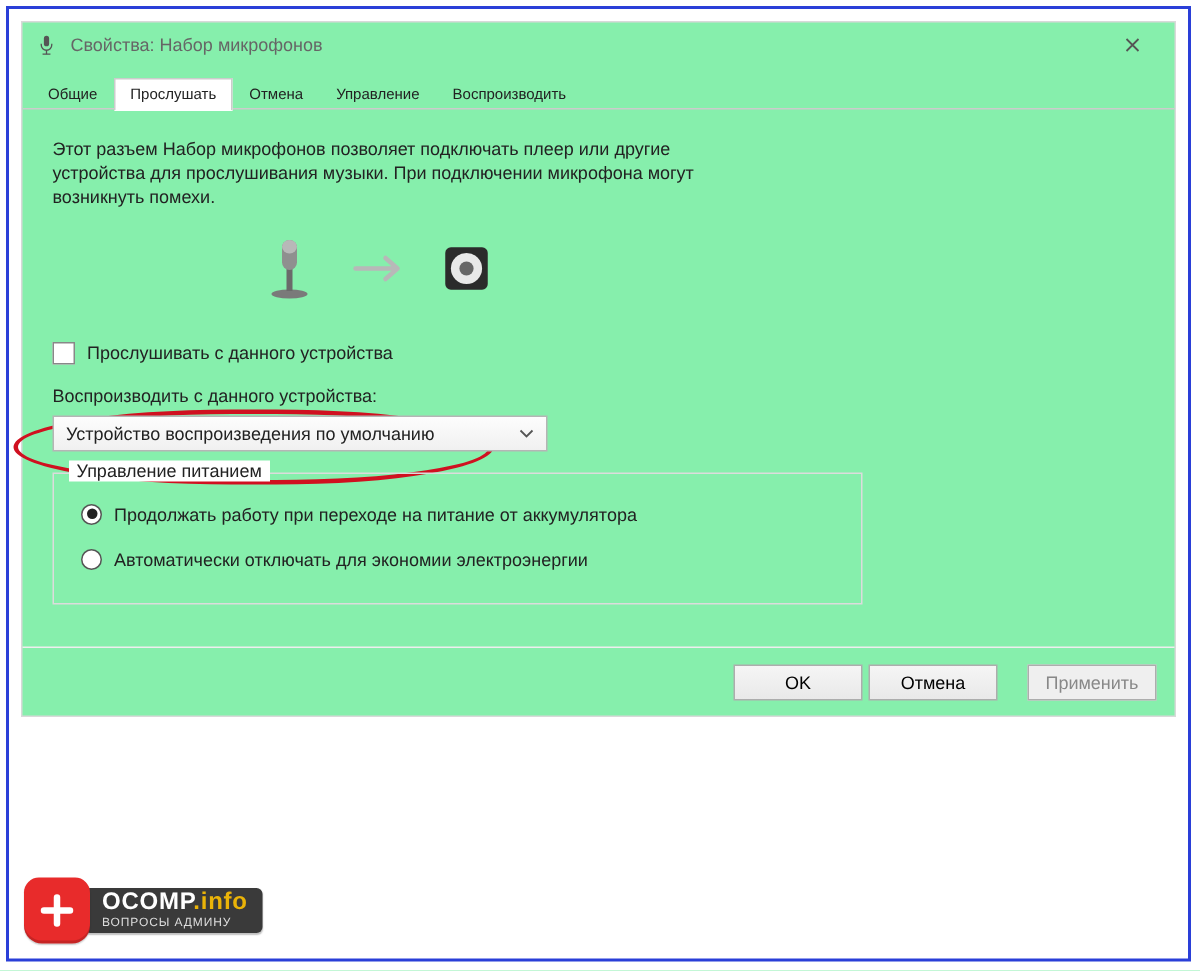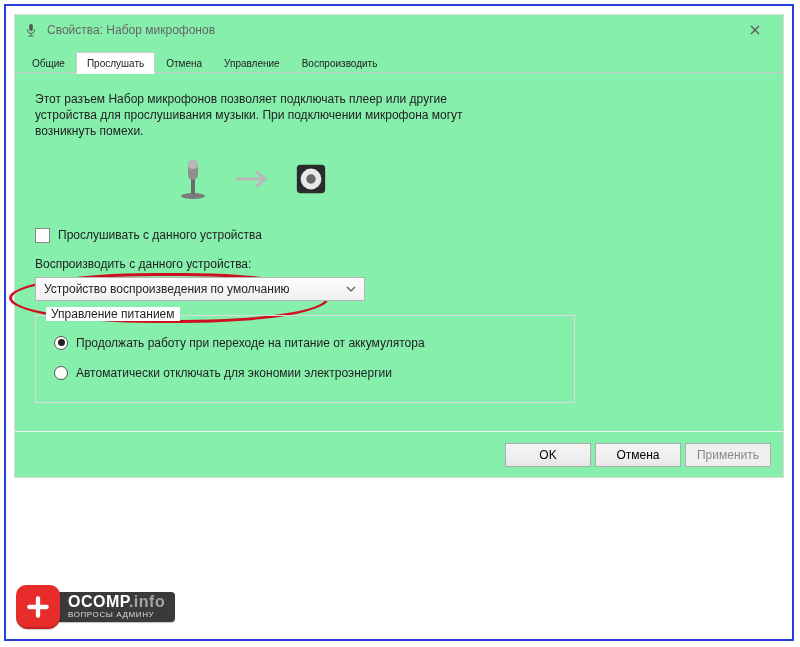--- a/index.html
+++ b/index.html
@@ -185,20 +185,21 @@
     height: 24px;
     border:1px solid #adadad;
     background: linear-gradient(#f5f5f5,#e9e9e9);
     font-size:12px;
     display:flex; align-items:center; justify-content:center;
     cursor:default;
   }
   .btn.disabled {
     color:#888;
     background:#efefef;
+    margin-left:16px;
   }
   
   .logo-badge {
     position:absolute;
     left:10px; bottom:10px;
     display:flex; align-items:center;
     font-family: Arial, sans-serif;
     z-index:10;
   }
   .logo-shield {
@@ -214,21 +215,21 @@
     margin-left:-4px;
     padding:2px 10px 3px 12px;
     background:#3a3a3a;
     color:#fff;
     font-weight:bold;
     border-radius:4px;
     line-height:1.05;
     box-shadow:0 1px 1px rgba(0,0,0,.25);
   }
   .logo-text .main { font-size:16px; letter-spacing:.5px; }
-  .logo-text .main .info { color:#a3a3a3; text-transform:lowercase; }
+  .logo-text .main .info { color:#eab308; text-transform:lowercase; }
   .logo-text .sub { font-size:8px; letter-spacing:.6px; color:#ddd; font-weight:normal; }
 </style>
 </head>
 <body>
 
 <div class="outer-frame">
   <div class="window">
 
     <div class="titlebar">
       <span class="icon-slot">

